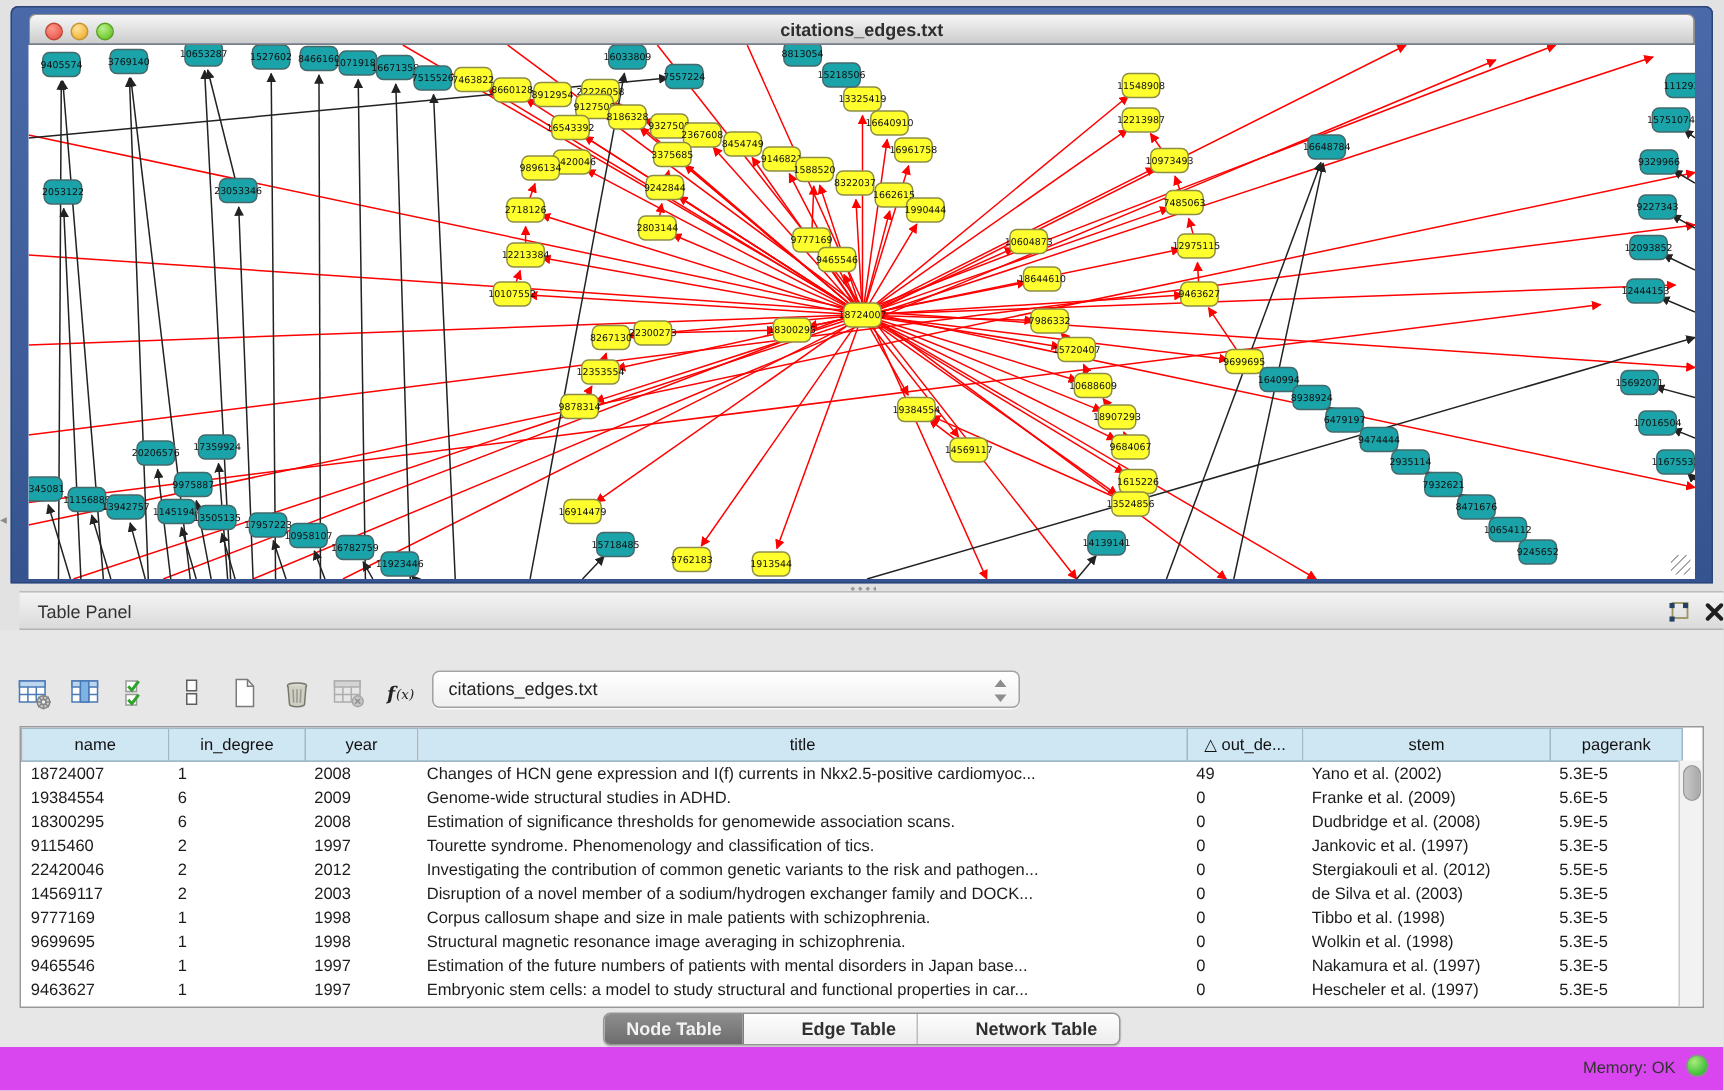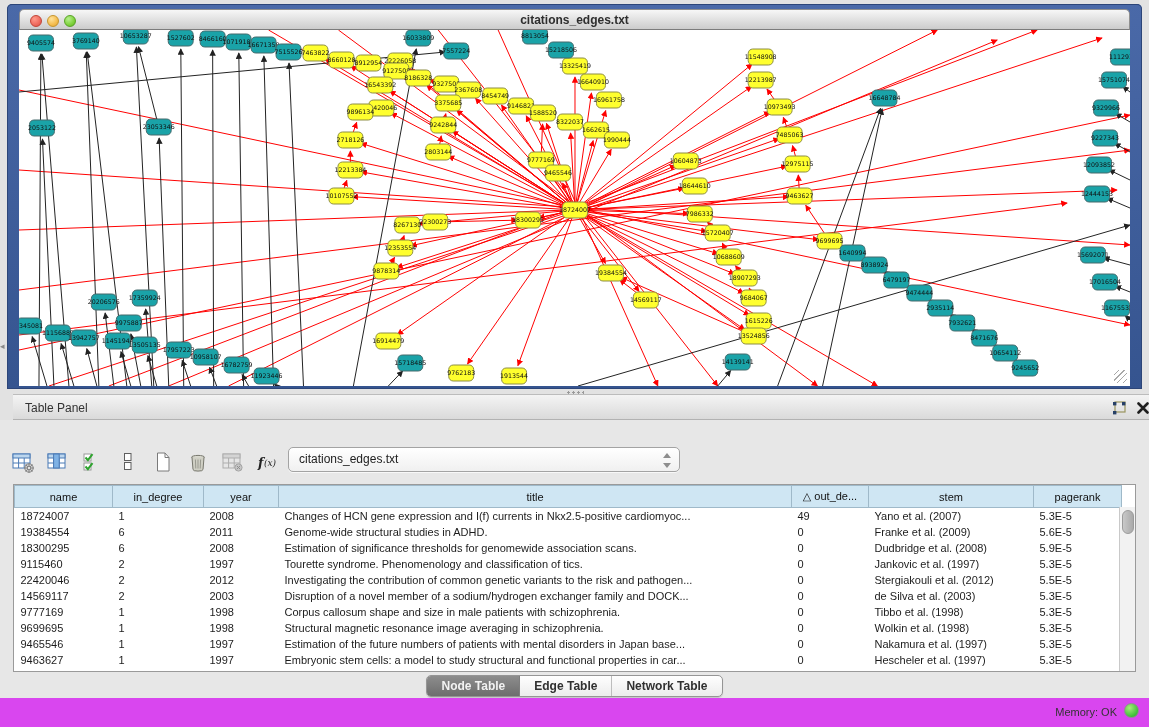--- a/index.html
+++ b/index.html
@@ -56,21 +56,21 @@
     font-size:11px;font-weight:normal;color:#111;padding:0 4px;overflow:hidden;white-space:nowrap;}
   #data-table td{height:16px;padding:0 6px;font-size:11px;color:#1c1c1c;
     white-space:nowrap;overflow:hidden;}
   #vscrollbar{position:absolute;top:22px;right:0;bottom:0;width:15px;background:#f2f2f2;
     border-left:1px solid #c9c9c9;}
   #vscroll-thumb{position:absolute;left:2px;top:3px;width:10px;height:22px;border-radius:6px;
     background:linear-gradient(90deg,#c9c9c9,#a9a9a9);border:1px solid #9b9b9b;}
 
   #tabs-row{position:absolute;left:0;top:255px;width:1149px;display:flex;justify-content:center;}
   #tab-control{display:flex;border:1px solid #959595;border-radius:5px;overflow:hidden;
-    background:linear-gradient(#fefefe,#ececec);box-shadow:0 1px 1px rgba(0,0,0,.15);}
+    background:linear-gradient(#fefefe,#ececec);box-shadow:0 1px 1px rgba(0,0,0,.15);gap:24px;}
   .tab-seg{padding:0 14px;height:20px;line-height:20px;font-size:12px;font-weight:600;
     color:#303030;border-right:1px solid #bdbdbd;}
   .tab-seg:last-child{border-right:none;}
   .tab-seg.selected{background:linear-gradient(#8d8d8d,#6d6d6d);color:#f2f2f2;
     border-right:1px solid #7e7e7e;}
 
   
   #status-bar{position:absolute;left:0;top:698px;width:1149px;height:29px;background:#d946ef;}
   #memory-label{position:absolute;right:32px;top:8px;font-size:11px;color:#333;}
   #memory-indicator{position:absolute;right:10px;top:5px;width:15px;height:15px;border-radius:50%;
@@ -769,27 +769,27 @@
               <th>pagerank</th>
             </tr>
           </thead>
         <tbody id="table-body">
             <tr>
               <td>18724007</td>
               <td>1</td>
               <td>2008</td>
               <td>Changes of HCN gene expression and I(f) currents in Nkx2.5-positive cardiomyoc...</td>
               <td>49</td>
-              <td>Yano et al. (2007)</td>
+              <td>Yano et al. (2002)</td>
               <td>5.3E-5</td>
             </tr>
             <tr>
               <td>19384554</td>
               <td>6</td>
-              <td>2011</td>
+              <td>2009</td>
               <td>Genome-wide structural studies in ADHD.</td>
               <td>0</td>
               <td>Franke et al. (2009)</td>
               <td>5.6E-5</td>
             </tr>
             <tr>
               <td>18300295</td>
               <td>6</td>
               <td>2008</td>
               <td>Estimation of significance thresholds for genomewide association scans.</td>

